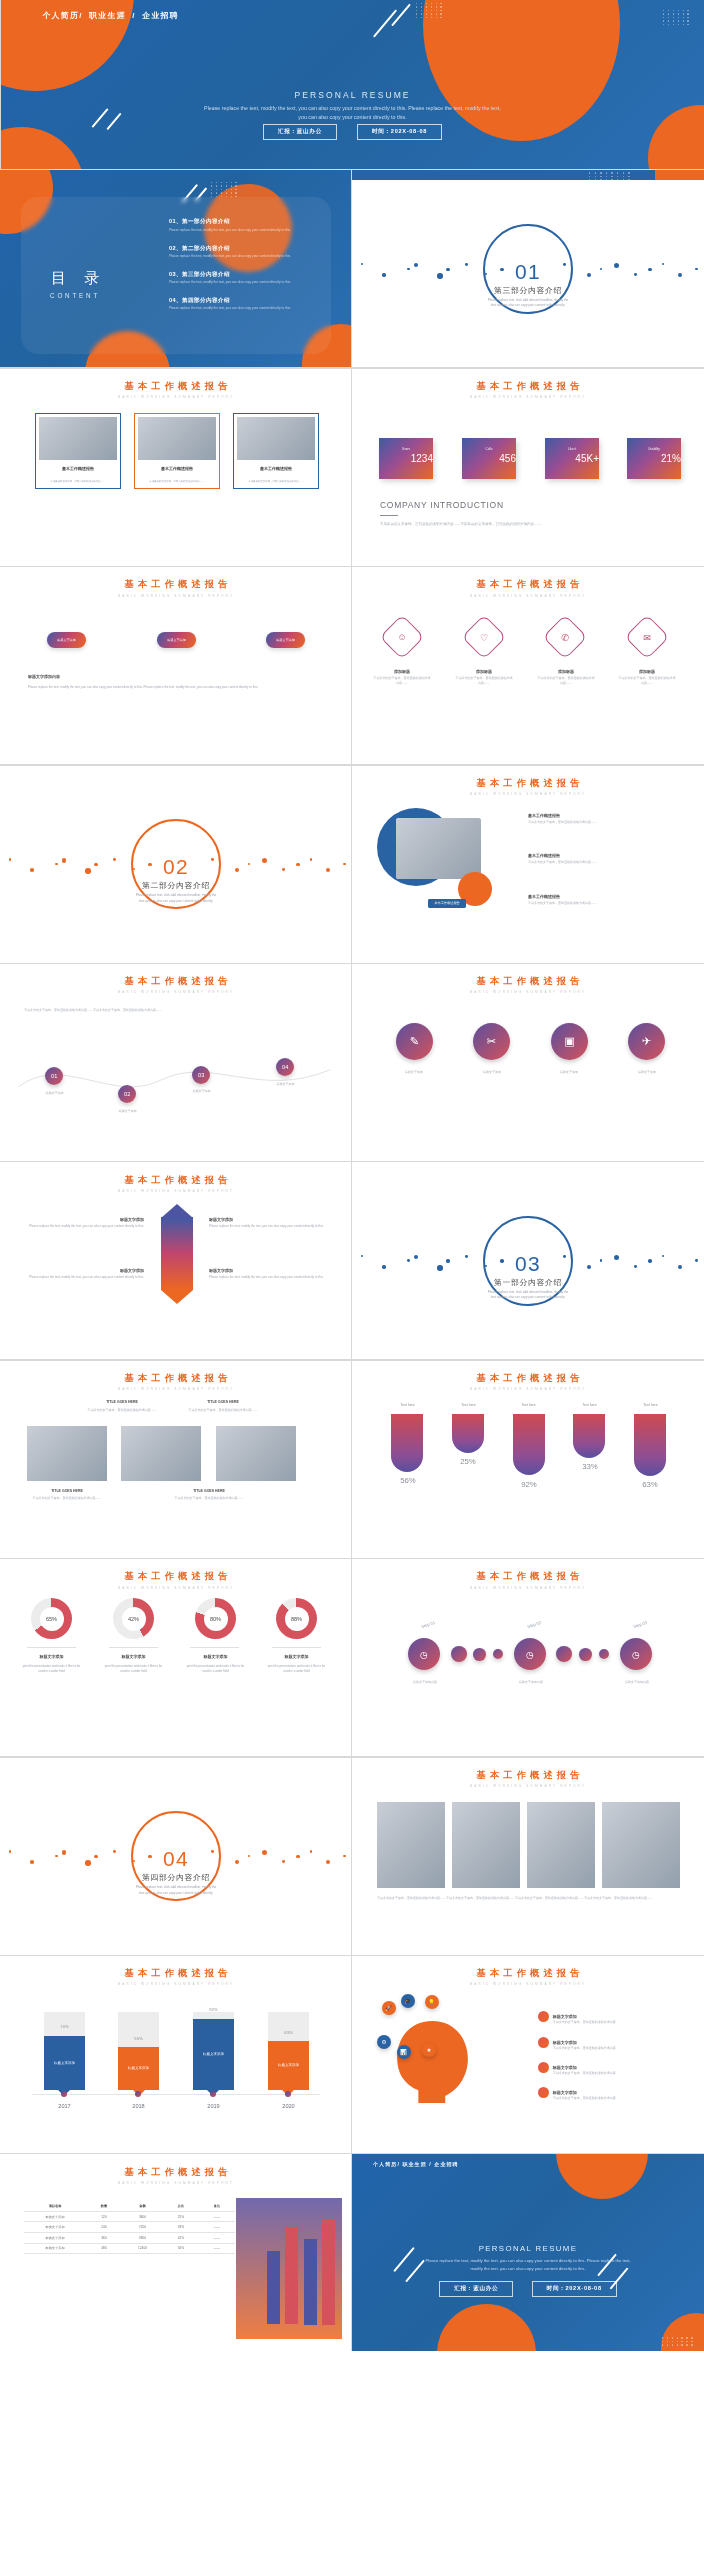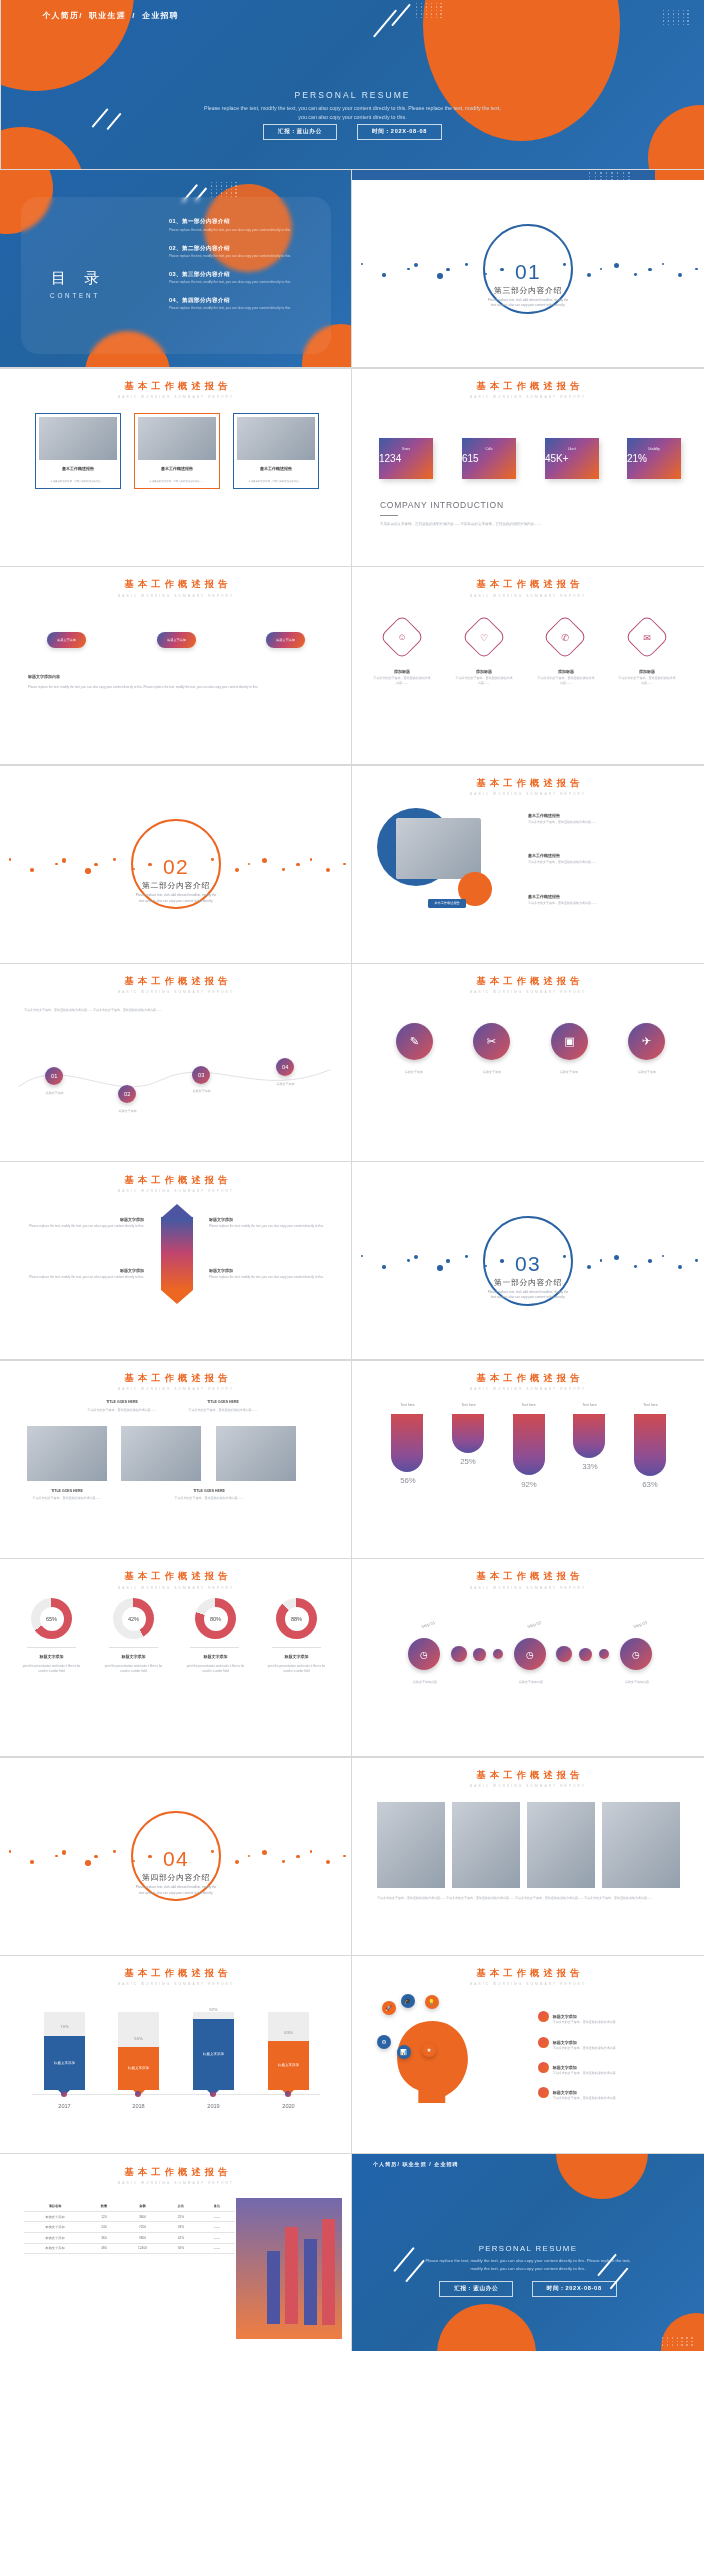--- a/index.html
+++ b/index.html
@@ -117,21 +117,21 @@
   .card3 .im{ position:absolute; inset:2.8px 2.8px 28px 2.8px; }
   .card3 .ti{ position:absolute; left:2.8px; right:2.8px; bottom:17px; text-align:center;
               font-size:4px; font-weight:bold; color:#3d3d3d;}
   .card3 .de{ position:absolute; left:4.2px; right:4.2px; bottom:3.5px; text-align:center;
               font-size:2.4px; color:#9aa2ab; line-height:1.6;}
 
   .stat { position:absolute; width:54px; height:41px;
     background:linear-gradient(135deg,#3f5aa6 0%,#9c4d91 45%,#ec6722 100%);
     box-shadow:2.1px 2.8px 5.6px rgba(0,0,0,.18); }
   .stat .lb{ position:absolute; left:0;right:0; top:9.2px; text-align:center; font-size:3.1px; color:rgba(255,255,255,.92);}
-  .stat .vl{ position:absolute; left:0;right:0; top:15.5px; text-align:left; font-size:10px; color:#fff; font-weight:300;}
+  .stat .vl{ position:absolute; left:0;right:0; top:15.5px; text-align:right; font-size:10px; color:#fff; font-weight:300;}
 
   .ci-title{ font-size:8.5px; color:#6d7279; letter-spacing:0.7px; font-weight:300;}
   .ci-rule { width:18.3px; height:1.4px; background:#8a8f96; margin:5px 0 5px 0;}
   .ci-desc { font-size:3.5px; color:#a2a8b0; line-height:1.9; width:282px;}
 
   .pill { position:absolute; width:39px; height:15.5px; border-radius:7.8px;
     background:linear-gradient(120deg,#3f5aa6,#c1456d,#ec6722);
     box-shadow:0 2.1px 4.2px rgba(0,0,0,.16);}
   .pill span{ position:absolute; inset:0; display:flex; align-items:center; justify-content:center;
     color:#fff; font-size:3.1px; }
@@ -429,21 +429,21 @@
     <div class="hd">
       <div class="zh">基本工作概述报告</div>
       <div class="en">BASIC WORKING SUMMARY REPORT</div>
     </div>
     <div class="stat" style="left:27px;top:69px;">
       <div class="lb">Users</div>
       <div class="vl">1234</div>
     </div>
     <div class="stat" style="left:110px;top:69px;">
       <div class="lb">Calls</div>
-      <div class="vl">615</div>
+      <div class="vl">456</div>
     </div>
     <div class="stat" style="left:193px;top:69px;">
       <div class="lb">Like it</div>
       <div class="vl">45K+</div>
     </div>
     <div class="stat" style="left:275px;top:69px;">
       <div class="lb">Usability</div>
       <div class="vl">21%</div>
     </div>
     <div style="position:absolute;left:28px;top:131px;">

